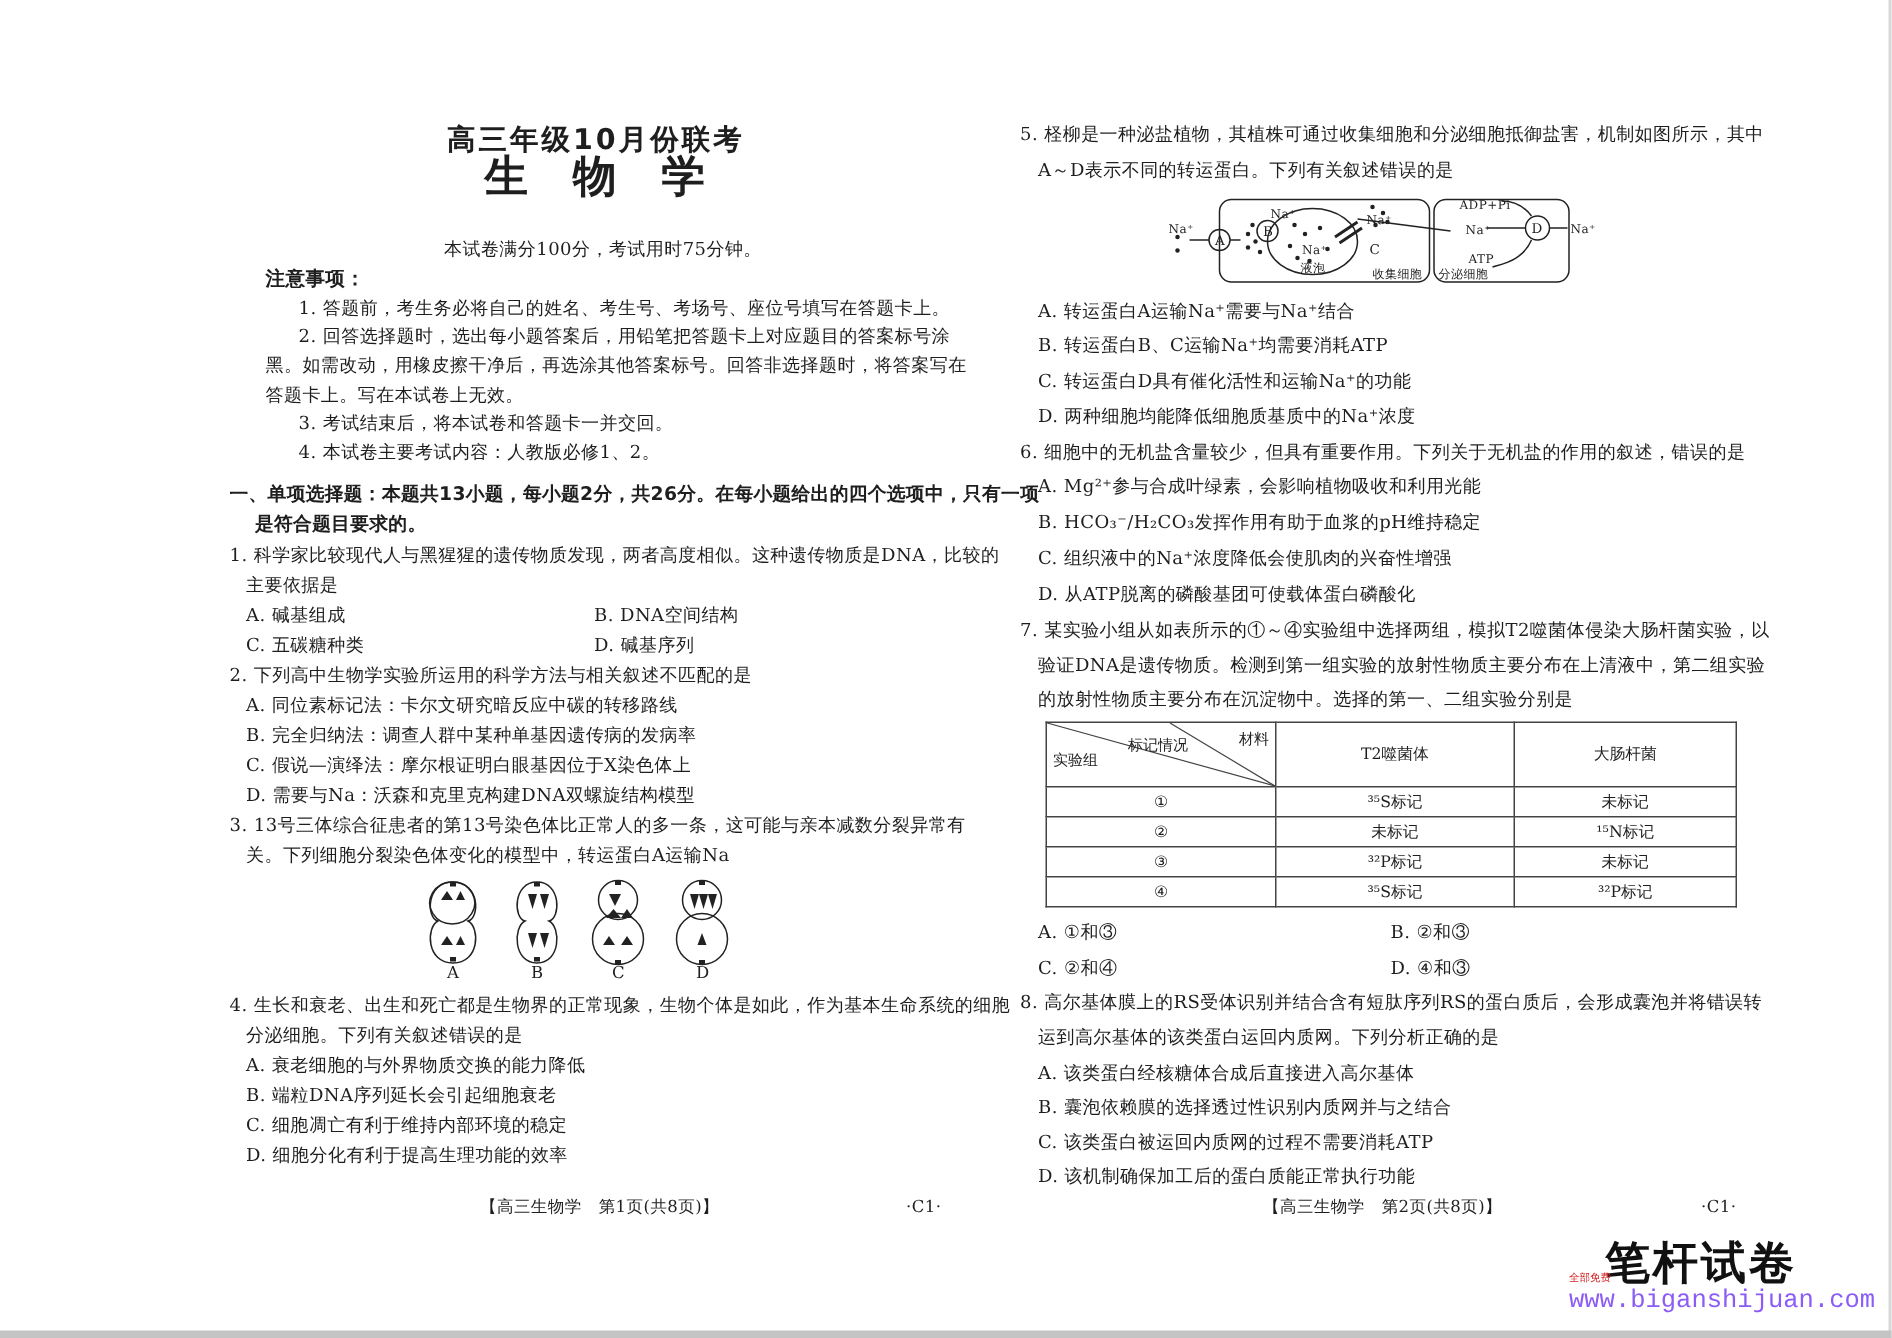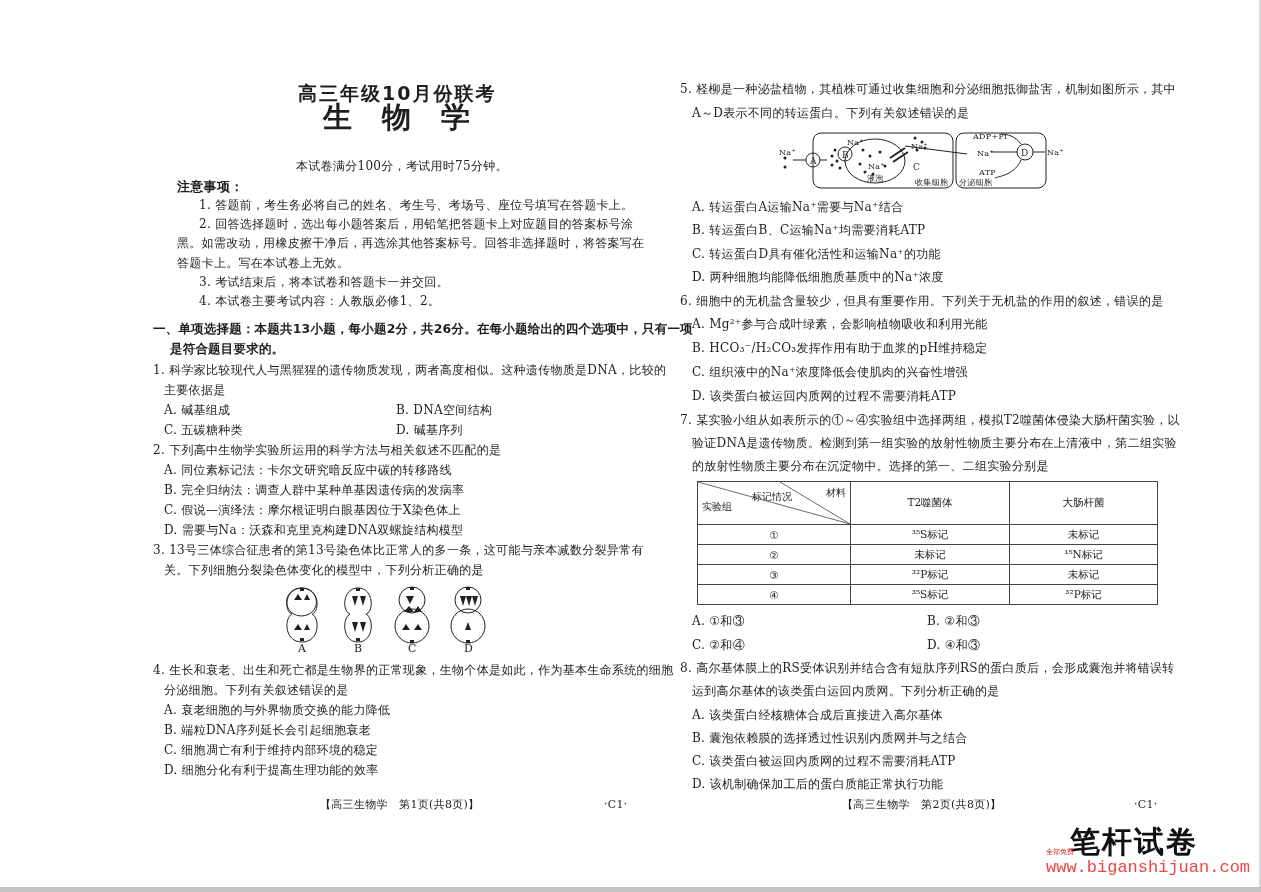--- a/index.html
+++ b/index.html
@@ -28,21 +28,21 @@
   .exp-table { position:absolute; left:697px; top:481px; width:461px; border-collapse:collapse; font-size:10.5px; }
   .exp-table td, .exp-table th { border:1px solid #444; text-align:center; font-weight:normal; height:19px; padding:0; }
   .exp-table th { height:42px; }
   .exp-table .diag { position:relative; width:152px; padding:0; }
   .exp-table .diag svg { position:absolute; left:0; top:0; }
   .exp-table .dg { position:absolute; font-size:10px;text-align:center; }
 
   .logo { position:absolute; left:1046px; top:822px; width:200px; height:60px; }
   .logo-cn { position:absolute; left:24px; top:0; font-family:"DejaVu Sans","Liberation Sans",sans-serif; font-size:30px; font-weight:bold; color:#111; letter-spacing:2px; }
   .logo-free { position:absolute; left:0; top:25px; font-size:7px; color:#d42020; font-family:"DejaVu Sans",sans-serif; }
-  .logo-url { position:absolute; left:0; top:36px; font-family:"Liberation Mono","DejaVu Sans Mono",monospace; font-size:17px; color:#ef4444; }
+  .logo-url { position:absolute; left:0; top:36px; font-family:"Liberation Mono","DejaVu Sans Mono",monospace; font-size:17px; color:#8b5cf6; }
 </style>
 </head>
 <body>
 
 <div class="right-edge"></div>
 <div class="bottom-bar"></div>
 
 <div>
   <div class="t exam-title" style="left:298px;top:86px;">高三年级10月份联考</div>
   <div class="t subject-title" style="left:323px;top:110px;">生物学</div>
@@ -66,21 +66,21 @@
   <div class="t" style="left:164px;top:423px;">C. 五碳糖种类</div>
   <div class="t" style="left:396px;top:423px;">D. 碱基序列</div>
 
   <div class="t" style="left:153px;top:443px;">2. 下列高中生物学实验所运用的科学方法与相关叙述不匹配的是</div>
   <div class="t" style="left:164px;top:463px;">A. 同位素标记法：卡尔文研究暗反应中碳的转移路线</div>
   <div class="t" style="left:164px;top:483px;">B. 完全归纳法：调查人群中某种单基因遗传病的发病率</div>
   <div class="t" style="left:164px;top:503px;">C. 假说—演绎法：摩尔根证明白眼基因位于X染色体上</div>
   <div class="t" style="left:164px;top:523px;">D. 需要与Na：沃森和克里克构建DNA双螺旋结构模型</div>
 
   <div class="t" style="left:153px;top:543px;">3. 13号三体综合征患者的第13号染色体比正常人的多一条，这可能与亲本减数分裂异常有</div>
-  <div class="t" style="left:164px;top:563px;">关。下列细胞分裂染色体变化的模型中，下列分析正确的是</div>
+  <div class="t" style="left:164px;top:563px;">关。下列细胞分裂染色体变化的模型中，转运蛋白A运输Na</div>
 
   <div class="cells">
     <svg width="230" height="58" viewBox="0 0 230 58">
       <g fill="none" stroke="#222" stroke-width="1">
 
         <path d="M22 2 a15 14 0 1 1 -1 0 Z"></path>
         <path d="M22 2 C4 2 4 26 12 28 C4 32 4 56 22 56 C40 56 40 32 32 28 C40 26 40 2 22 2 Z"></path>
 
         <path d="M78 2 C62 2 62 26 70 28 C62 32 62 56 78 56 C94 56 94 32 86 28 C94 26 94 2 78 2 Z"></path>
 
@@ -201,21 +201,21 @@
 
   <div class="t" style="left:692px;top:200px;">A. 转运蛋白A运输Na⁺需要与Na⁺结合</div>
   <div class="t" style="left:692px;top:223px;">B. 转运蛋白B、C运输Na⁺均需要消耗ATP</div>
   <div class="t" style="left:692px;top:247px;">C. 转运蛋白D具有催化活性和运输Na⁺的功能</div>
   <div class="t" style="left:692px;top:270px;">D. 两种细胞均能降低细胞质基质中的Na⁺浓度</div>
 
   <div class="t" style="left:680px;top:294px;">6. 细胞中的无机盐含量较少，但具有重要作用。下列关于无机盐的作用的叙述，错误的是</div>
   <div class="t" style="left:692px;top:317px;">A. Mg²⁺参与合成叶绿素，会影响植物吸收和利用光能</div>
   <div class="t" style="left:692px;top:341px;">B. HCO₃⁻/H₂CO₃发挥作用有助于血浆的pH维持稳定</div>
   <div class="t" style="left:692px;top:365px;">C. 组织液中的Na⁺浓度降低会使肌肉的兴奋性增强</div>
-  <div class="t" style="left:692px;top:389px;">D. 该类蛋白被运回内质网的过程不需要消耗ATP</div>
+  <div class="t" style="left:692px;top:389px;">D. 从ATP脱离的磷酸基团可使载体蛋白磷酸化</div>
 
   <div class="t" style="left:680px;top:413px;">7. 某实验小组从如表所示的①～④实验组中选择两组，模拟T2噬菌体侵染大肠杆菌实验，以</div>
   <div class="t" style="left:692px;top:436px;">验证DNA是遗传物质。检测到第一组实验的放射性物质主要分布在上清液中，第二组实验</div>
   <div class="t" style="left:692px;top:459px;">的放射性物质主要分布在沉淀物中。选择的第一、二组实验分别是</div>
 
   <table class="exp-table">
     <tbody>
         <tr>
       <th class="diag">
         <svg width="152" height="42" viewBox="0 0 152 42">

